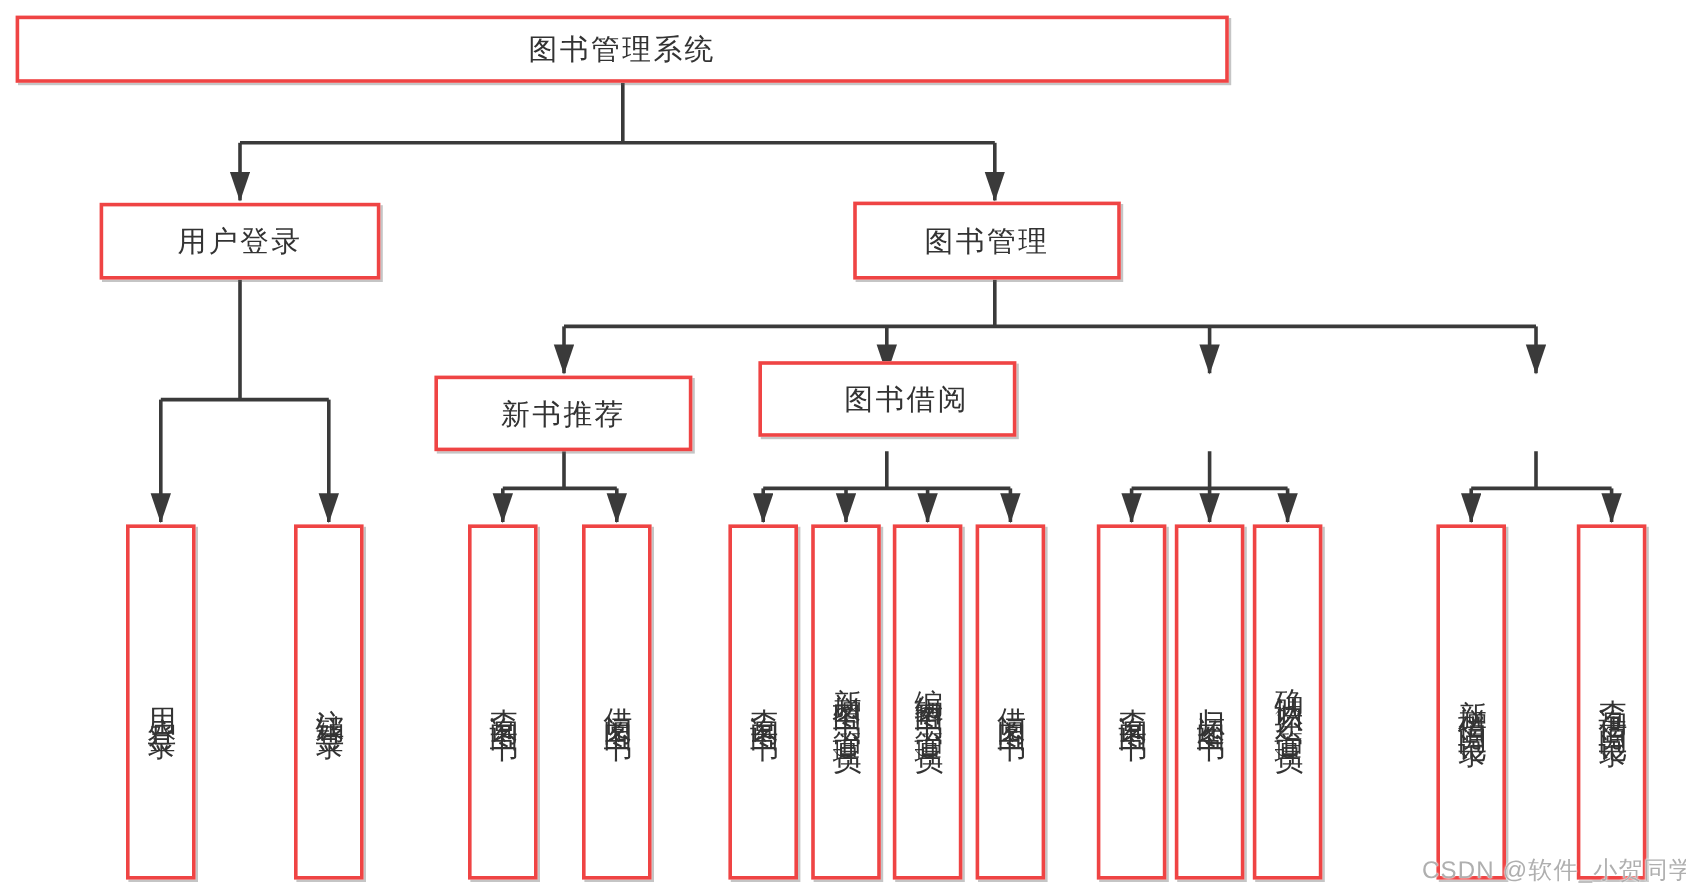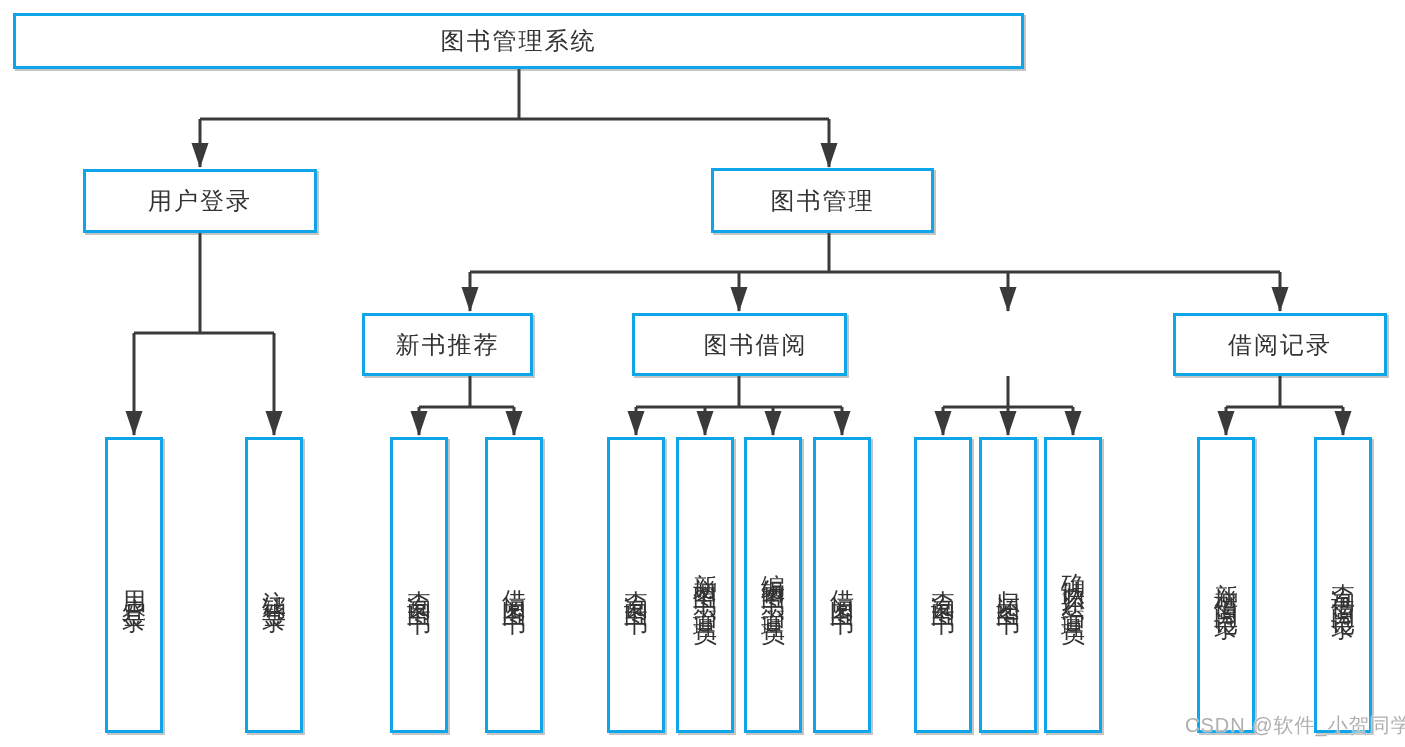--- a/index.html
+++ b/index.html
@@ -17,21 +17,21 @@
   svg.wires {
     position: absolute;
     left: 0; top: 0;
     width: 1405px; height: 747px;
     z-index: 1;
   }
 
   .box {
     position: absolute;
     background: #ffffff;
-    border: 3px solid #0ea5e9;
+    border: 3px solid #ef4444;
     box-shadow: 2px 2px 0 rgba(90,90,90,0.35);
     display: flex;
     align-items: center;
     justify-content: center;
     color: #333333;
     z-index: 2;
   }
 
   .hlabel {
     font-size: 24px;
@@ -116,28 +116,25 @@
     <span class="hlabel">图书管理系统</span>
   </div>
 
   <div class="box" style="left:83px; top:169px; width:234px; height:64px;">
     <span class="hlabel">用户登录</span>
   </div>
   <div class="box" style="left:711px; top:168px; width:223px; height:65px;">
     <span class="hlabel">图书管理</span>
   </div>
 
-  <div class="box" style="left:362px; top:313px; width:171px; height:63px;">
+  <div class="box" style="left:362px; top:313px; width:215px; height:63px;">
     <span class="hlabel">新书推荐</span>
   </div>
-  <div class="box" style="left:632px; top:313px; width:215px; height:63px;padding-left:32px;">
+  <div class="box" style="left:632px; top:301px; width:215px; height:63px;padding-left:32px;">
     <span class="hlabel">图书借阅</span>
-  </div>
-  <div class="box" style="left:1173px; top:313px; width:214px; height:63px;">
-    <span class="hlabel">借阅记录</span>
   </div>
 
   <div class="box leaf" style="left:105px;">
     <span class="vlabel">用户登录</span>
   </div>
   <div class="box leaf" style="left:245px;">
     <span class="vlabel">注销登录</span>
   </div>
 
   <div class="box leaf" style="left:390px;">

